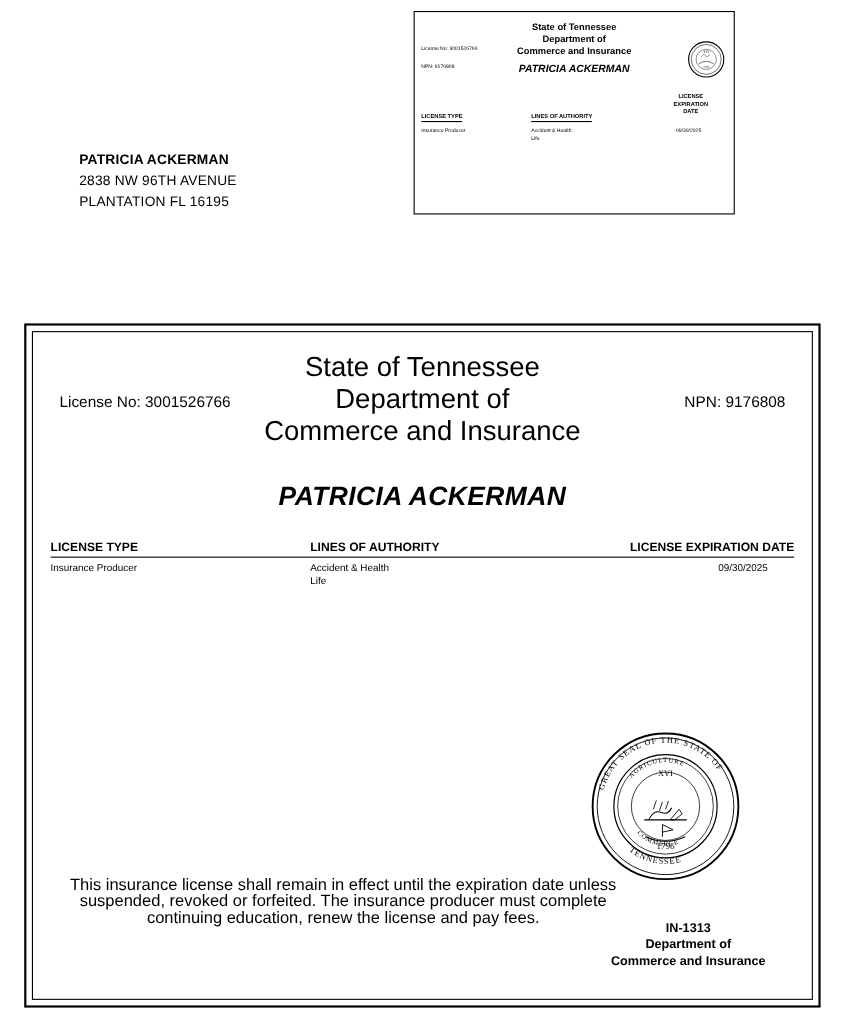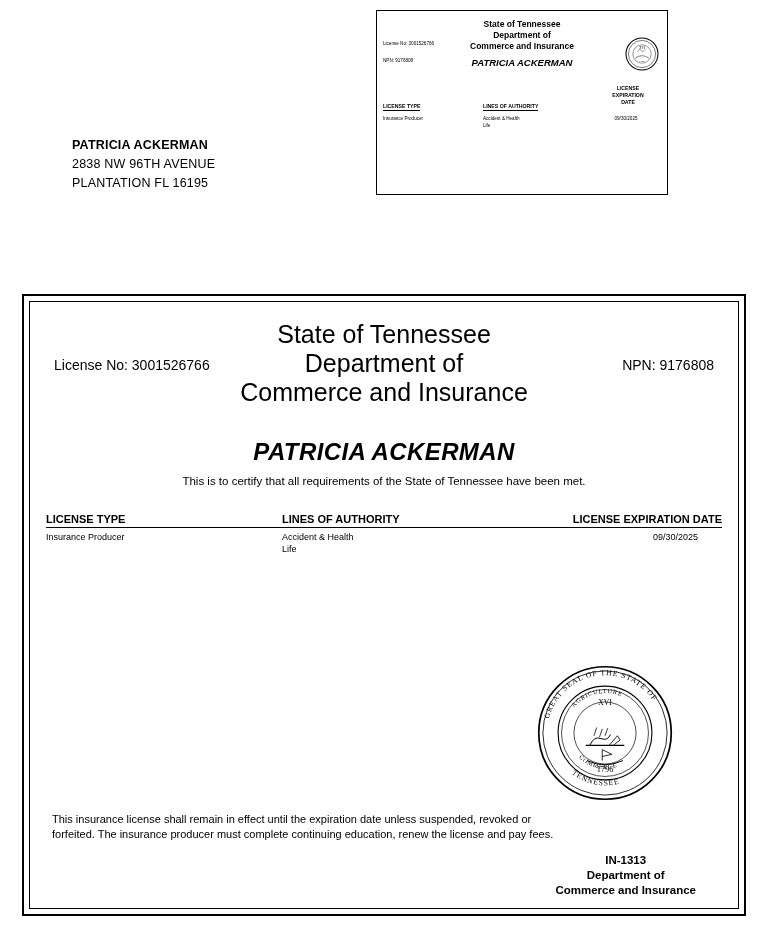--- a/index.html
+++ b/index.html
@@ -221,27 +221,28 @@
     bottom: 106px;
     width: 138px;
     height: 138px;
   }
 
   .cert-footnote {
     position: absolute;
     left: 22px;
     bottom: 66px;
     width: 520px;
-    font-size: 11px;
+    font-size: 15px;
     line-height: 15px;
+    text-align: center;
   }
   .cert-signblock {
     position: absolute;
     right: 42px;
-    bottom: 10px;
+    bottom: 26px;
     text-align: center;
     font-size: 11.5px;
     font-weight: bold;
     line-height: 15px;
   }
 </style>
 </head>
 <body>
 
 <div class="address-block">
@@ -298,21 +299,20 @@
     <div class="cert-title">
       <div>State of Tennessee</div>
       <div>Department of</div>
       <div>Commerce and Insurance</div>
     </div>
 
     <div class="cert-licno">License No: 3001526766</div>
     <div class="cert-npn">NPN: 9176808</div>
 
     <div class="cert-name">PATRICIA ACKERMAN</div>
-    <div class="cert-certify">This is to certify that all requirements of the State of Tennessee have been met.</div>
 
     <div class="cert-colhead">
       <span class="cert-ch1">LICENSE TYPE</span>
       <span class="cert-ch2">LINES OF AUTHORITY</span>
       <span class="cert-ch3">LICENSE EXPIRATION DATE</span>
       <span class="ch-rule"></span>
     </div>
 
     <div class="cert-values">
       <span class="cv1">Insurance Producer</span>

